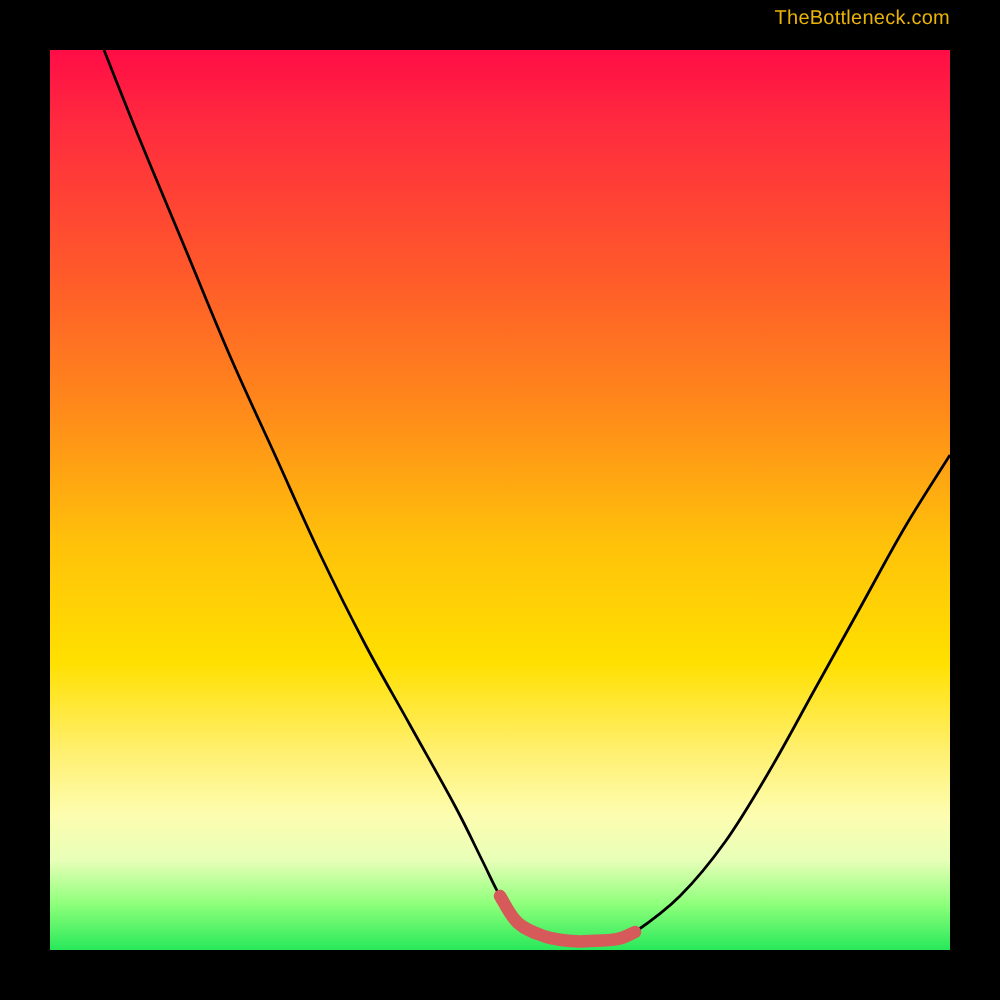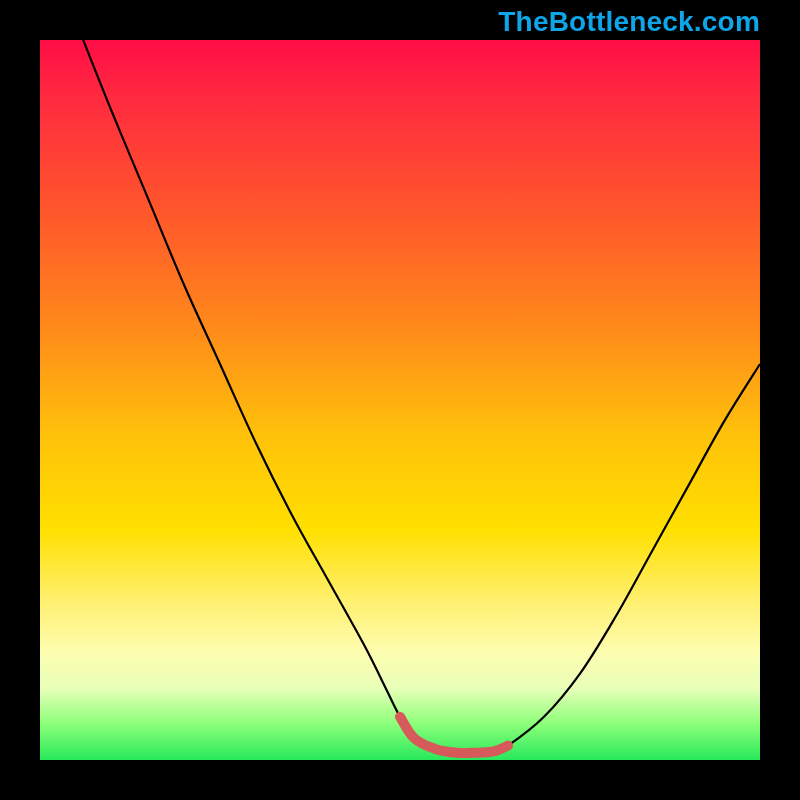--- a/index.html
+++ b/index.html
@@ -36,23 +36,23 @@
       #fdfdb0 85%,
       #e8ffb8 90%,
       #8cff7a 95%,
       #28e85a 100%
     );
   }
   .watermark {
     position: absolute;
     top: 6px;
     right: 40px;
-    color: #0ea5e9;
-    font-size: 28px;
-    font-weight: 700;
+    color: #eab308;
+    font-size: 16px;
+    font-weight: 400;
     letter-spacing: 0.2px;
     user-select: none;
   }
   svg.curve {
     position: absolute;
     left: 0;
     top: 0;
     width: 720px;
     height: 720px;
     overflow: visible;

